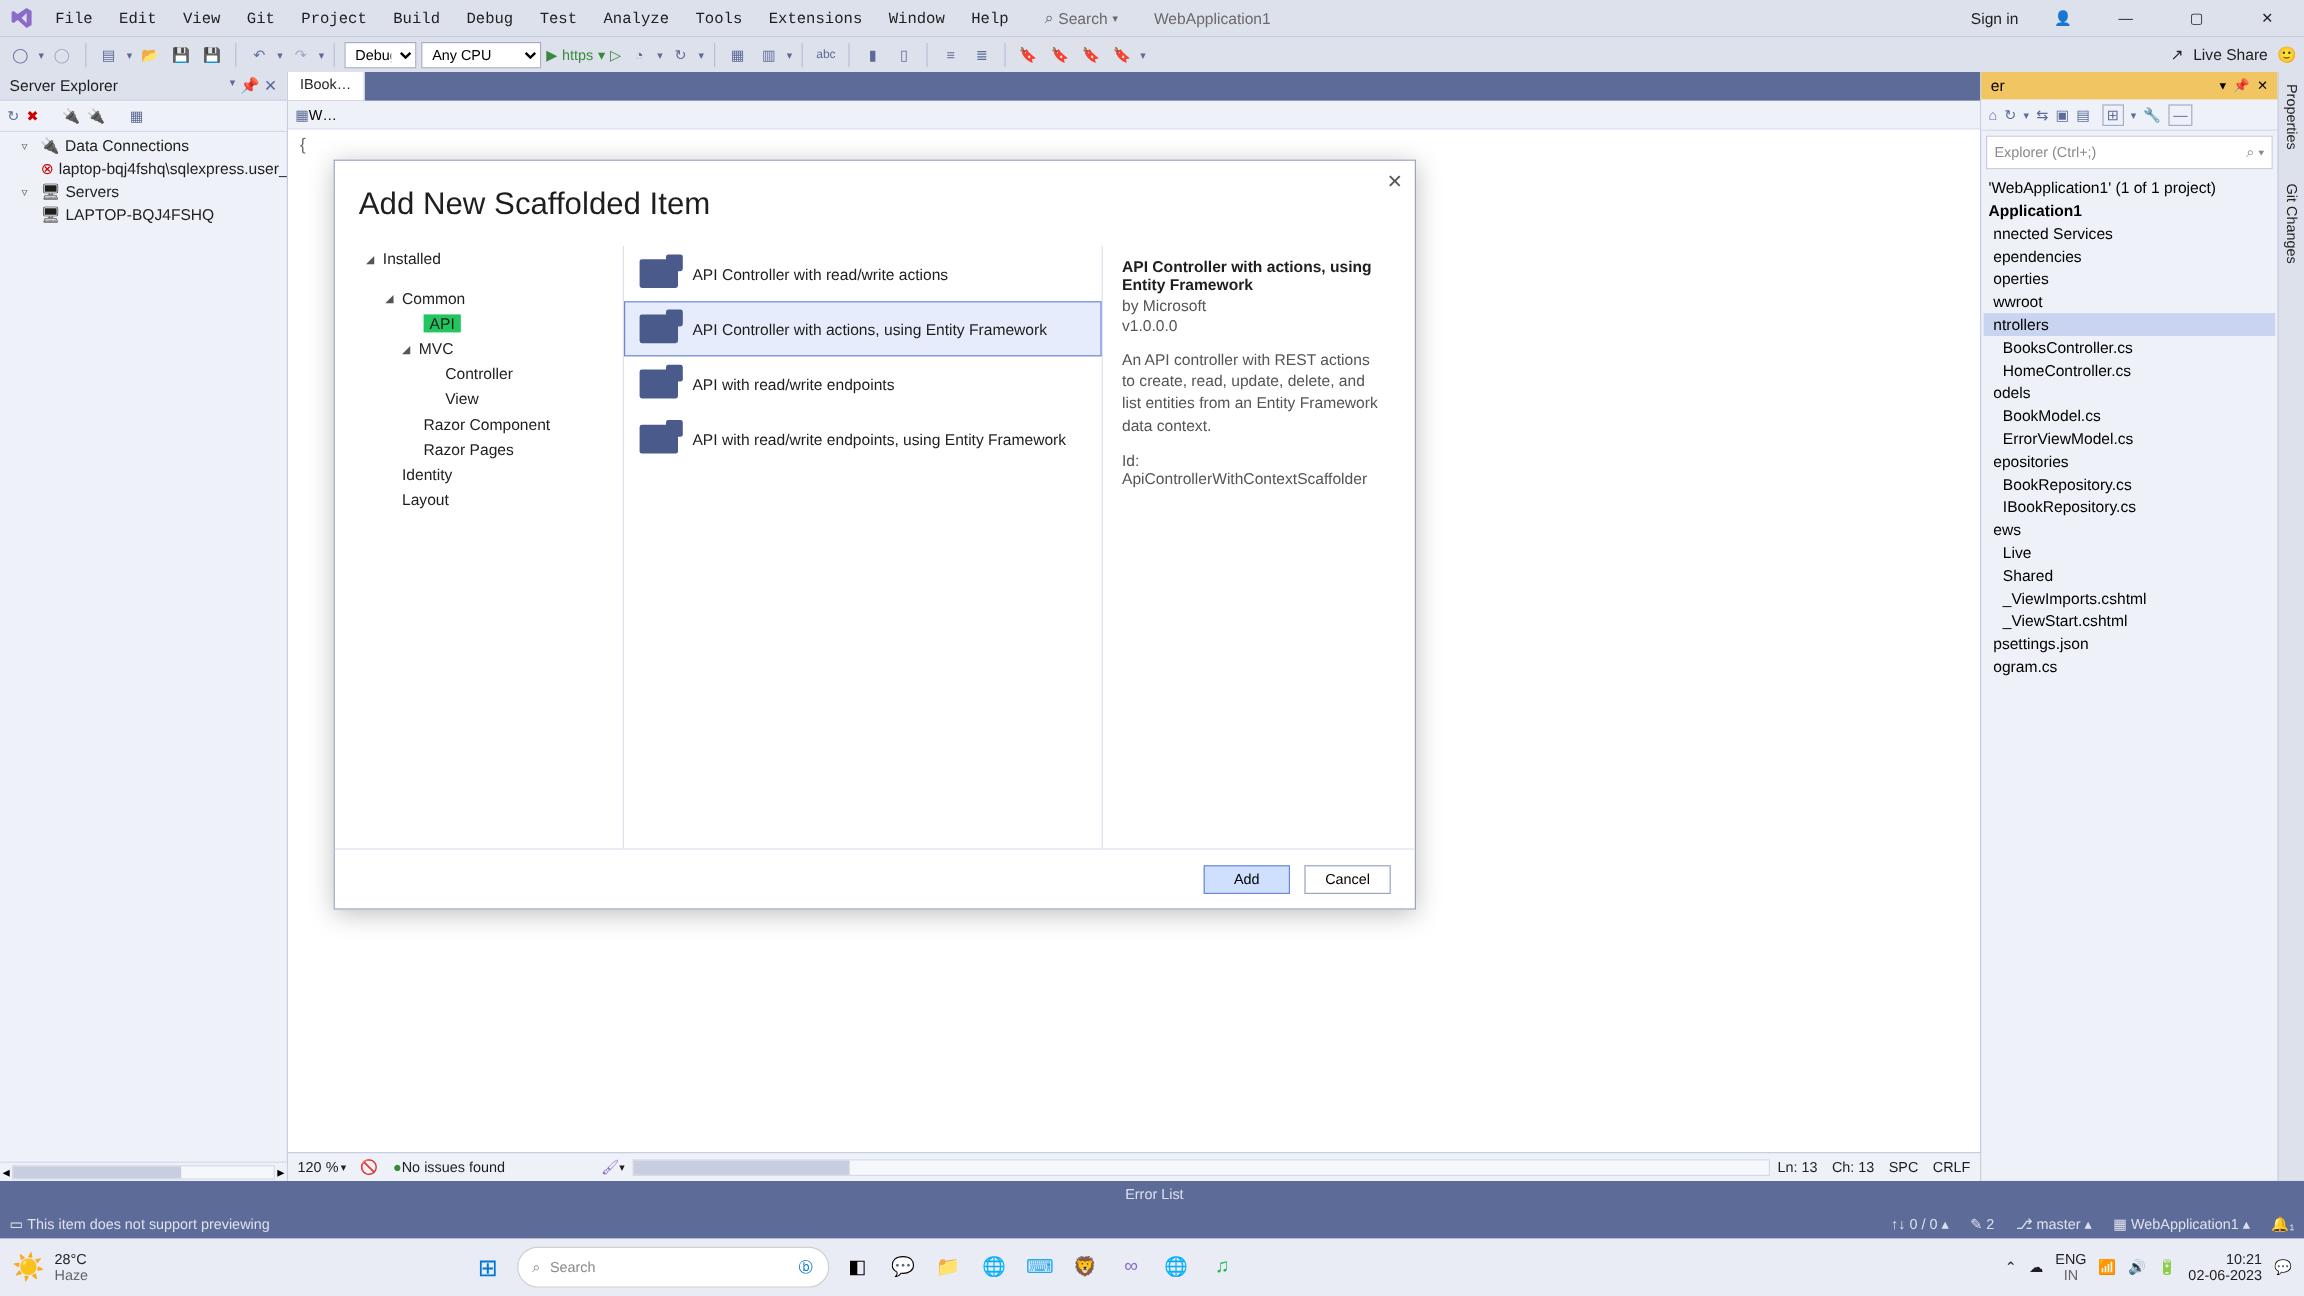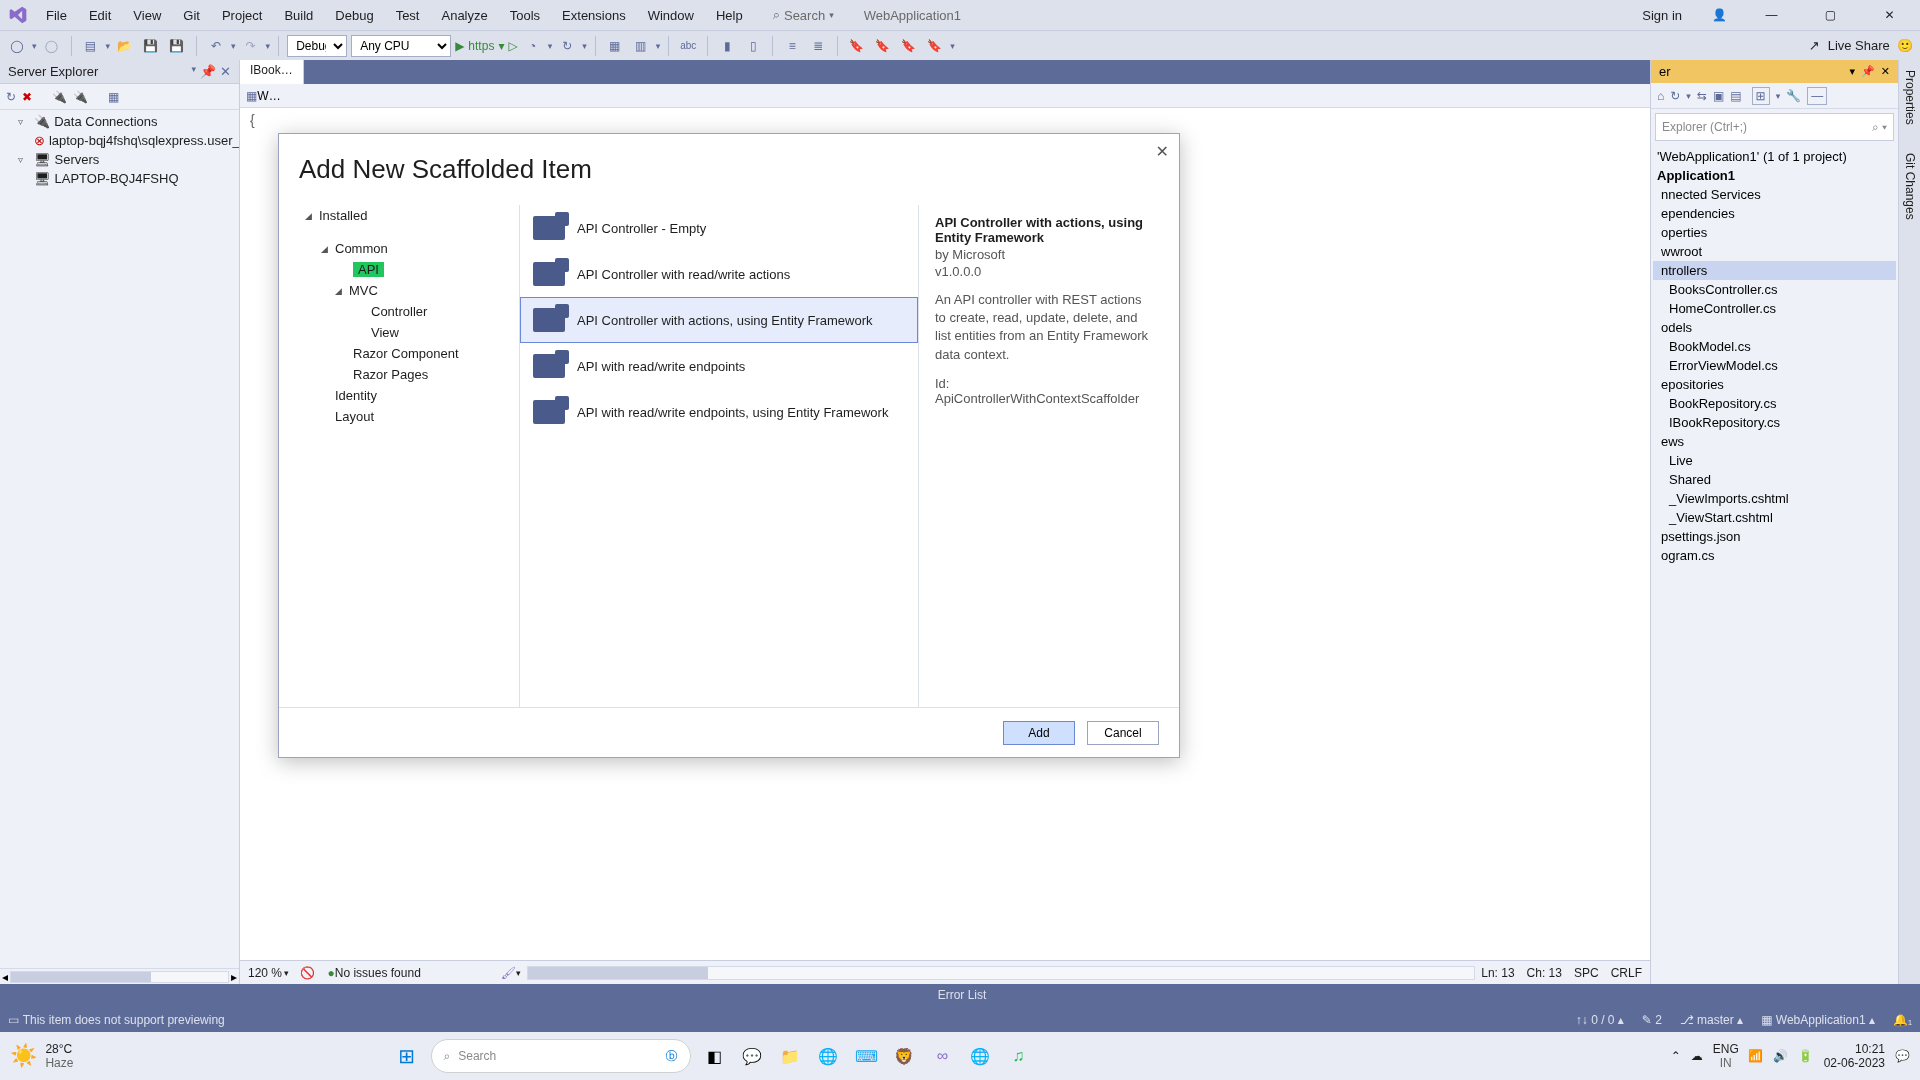--- a/index.html
+++ b/index.html
@@ -2,21 +2,21 @@
 <html><head>
 <meta charset="utf-8">
 <style>
 * { margin: 0; padding: 0; box-sizing: border-box; font-family: 'Segoe UI', Tahoma, sans-serif; user-select: none; }
 body { width: 1920px; height: 1080px; background: #5d6b99; overflow: hidden; display: flex; flex-direction: column; font-size: 12px; }
 
 
 .titlebar { height: 30px; background: #dde1ec; display: flex; align-items: center; padding: 0 8px; color: #1e1e1e; }
 .titlebar .logo { width: 20px; height: 20px; margin-right: 8px; }
 .titlebar .menus { display: flex; gap: 2px; }
-.titlebar .menus span { padding: 4px 10px; cursor: pointer; font-size: 13px; }
+.titlebar .menus span { padding: 4px 10px; cursor: pointer; font-size: 13px; font-family: Liberation Mono, monospace; }
 .titlebar .search { margin-left: 20px; display: flex; align-items: center; gap: 4px; color: #6a6a6a; font-size: 13px; }
 .titlebar .appname { margin-left: 30px; color: #6a6a6a; font-size: 13px; }
 .titlebar .right { margin-left: auto; display: flex; align-items: center; gap: 14px; text-align: right; }
 .titlebar .signin { font-size: 13px; color: #1e1e1e; padding: 4px 8px; }
 .win-btn { width: 45px; height: 30px; display: flex; align-items: center; justify-content: center; color: #1e1e1e; }
 
 
 .toolbar { height: 30px; background: #dde1ec; display: flex; align-items: center; padding: 0 6px; gap: 4px; border-top: 1px solid #c8cee0; }
 .toolbar .tb-btn { width: 22px; height: 22px; display: flex; align-items: center; justify-content: center; color: #5d6b99; }
 .toolbar .sep { width: 1px; height: 20px; background: #b8bfd4; margin: 0 4px; }
@@ -409,24 +409,20 @@
             <span>Identity</span>
           </div>
         <div class="cat i1">
             <span class="arr"></span>
             <span>Layout</span>
           </div>
       </div>
       <div class="dlg-center">
         <div class="tmpl">
             <div class="ticon"></div>
-            <span>API Controller - Empty</span>
-          </div>
-        <div class="tmpl">
-            <div class="ticon"></div>
             <span>API Controller with read/write actions</span>
           </div>
         <div class="tmpl sel">
             <div class="ticon"></div>
             <span>API Controller with actions, using Entity Framework</span>
           </div>
         <div class="tmpl">
             <div class="ticon"></div>
             <span>API with read/write endpoints</span>
           </div>

